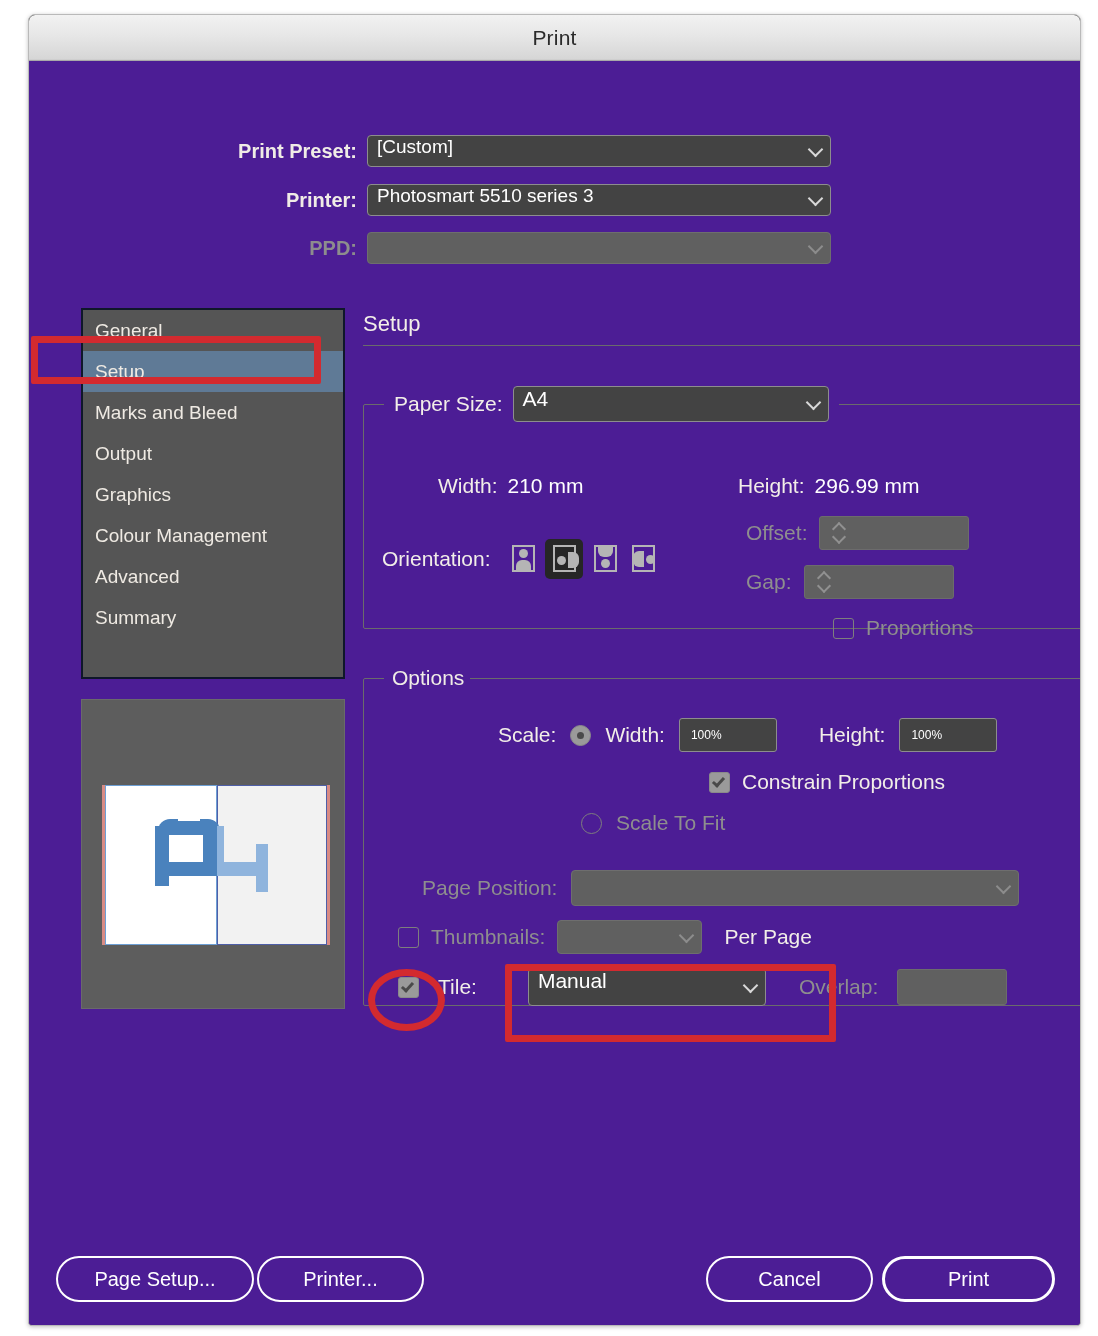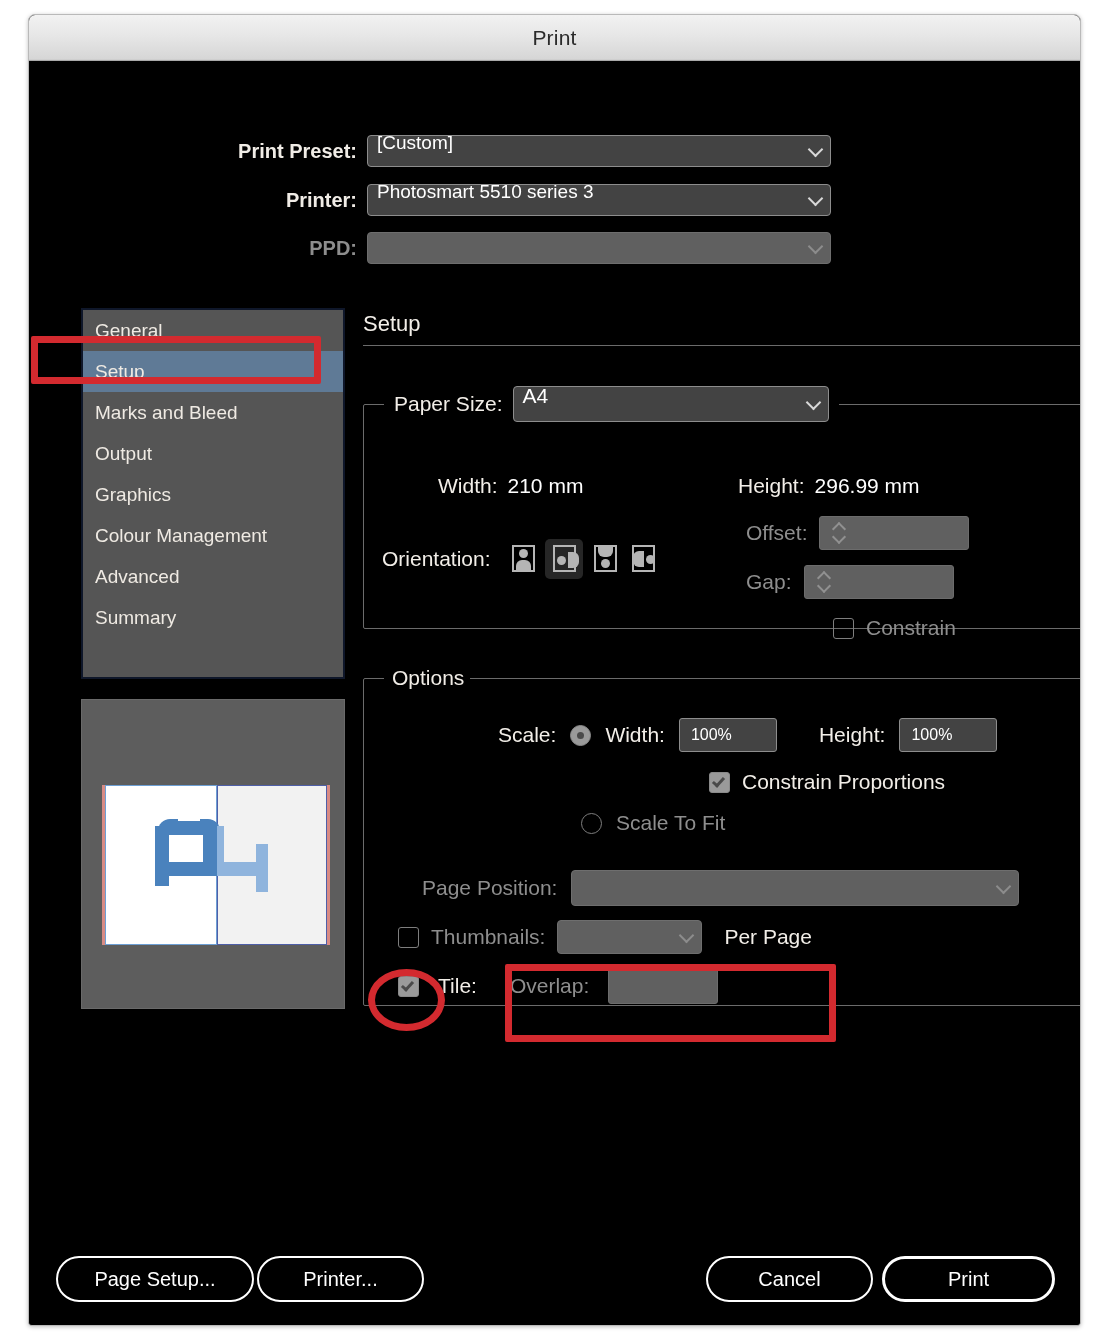--- a/index.html
+++ b/index.html
@@ -25,37 +25,37 @@
     height: 46px;
     background: linear-gradient(to bottom, #f2f2f2 0%, #e6e6e6 48%, #d6d6d6 98%, #c6c6c6 100%);
     border-bottom: 1px solid #a9a9a9;
     display: flex; align-items: center; justify-content: center;
     border-radius: 6px 6px 0 0;
   }
   #titlebar .title {
     font-size: 21px; color: #2b2b2b; letter-spacing: .2px;
   }
 
-  #body { position: relative; width: 100%; height: 1265px; background: #000000; }
+  #body { position: relative; width: 100%; height: 1265px; background: #4c1d95; }
 
   
   .toprow { display: flex; align-items: center; }
   .toprow .lbl {
     width: 338px; text-align: right; padding-right: 10px;
     font-size: 20px; color: #f0ece6; font-weight: bold;
   }
   .toprow .lbl.dim { color: #8d8d8d; }
 
   .combo {
     position: relative;
     background: #434343;
     border: 1px solid #8d8d8d;
     border-radius: 4px;
     height: 32px;
-    display: flex; align-items: center;
+    display: flex; 
     padding: 0 26px 17px 9px;
     font-size: 19px; color: #ffffff;
   }
   .combo.dim {
     background: #606060; border-color: #6e6e6e; color: #8c8c8c;
   }
   .combo .chev {
     position: absolute; right: 9px; top: 50%;
     width: 11px; height: 11px; margin-top: -7px;
     border-right: 2px solid #d8d8d8; border-bottom: 2px solid #d8d8d8;
@@ -138,21 +138,21 @@
   }
   .rd .dot {
     position: absolute; left: 6px; top: 6px;
     width: 7px; height: 7px; border-radius: 50%; background: #4a4a4a;
   }
   .rd.off { background: transparent; border-color: #7e7e7e; }
 
   .txtfield {
     background: #434343; border: 1px solid #8d8d8d; border-radius: 3px;
     height: 34px; display: flex; align-items: center; padding: 0 11px;
-    font-size: 16px; color: #ffffff;
+    font-size: 12px; color: #ffffff;
   }
   .txtfield.dim { background: #606060; border-color: #6c6c6c; }
 
   .stepper {
     background: #606060; border: 1px solid #6c6c6c; border-radius: 3px;
     height: 34px; position: relative;
   }
   .arrow-up { position:absolute; left:14px; top:7px; width:10px; height:10px;
               border-left:2px solid #919191; border-top:2px solid #919191; transform: rotate(45deg); }
   .arrow-dn { position:absolute; left:14px; bottom:7px; width:10px; height:10px;
@@ -336,21 +336,21 @@
         </div>
         <div style="position:absolute; left:382px; top:143px; display:flex; align-items:center; gap:12px;">
           <span class="panel-label dim">Gap:</span>
           <span class="stepper" style="width:150px;">
             <span class="arrow-up"></span>
             <span class="arrow-dn"></span>
           </span>
         </div>
         <div style="position:absolute; left:469px; top:194px; display:flex; align-items:center; gap:12px;">
           <span class="cb off"></span>
-          <span class="panel-label dim">Constrain</span>
+          <span class="panel-label dim">Proportions</span>
         </div>
       </fieldset>
 
       <fieldset class="group" style="margin-top:37px; height:340px;">
         <legend class="glegend tall">Options</legend>
 
         <div style="position:absolute; left:134px; top:28px; display:flex; align-items:center; gap:14px;">
           <span class="panel-label">Scale:</span>
           <span class="rd">
               <span class="dot"></span>
@@ -393,20 +393,24 @@
             <span class="chev"></span>
           </span>
           <span class="panel-label" style="margin-left:10px;">Per Page</span>
         </div>
 
         <div style="position:absolute; left:34px; top:278px; display:flex; align-items:center; gap:19px;">
           <span class="cb">
               <span class="tick"></span>
             </span>
           <span class="panel-label">Tile:</span>
+          <span class="combo" style="width:238px; height:38px; font-size:21px; margin-left:32px;">
+            <span>Manual</span>
+            <span class="chev"></span>
+          </span>
           <span class="panel-label dim" style="margin-left:14px;">Overlap:</span>
           <span class="txtfield dim" style="width:110px; height:36px;">
             <span></span>
           </span>
         </div>
       </fieldset>
     </div>
 
     <div id="footer">
       <button class="btn" style="left:27px; width:198px;">Page Setup...</button>

